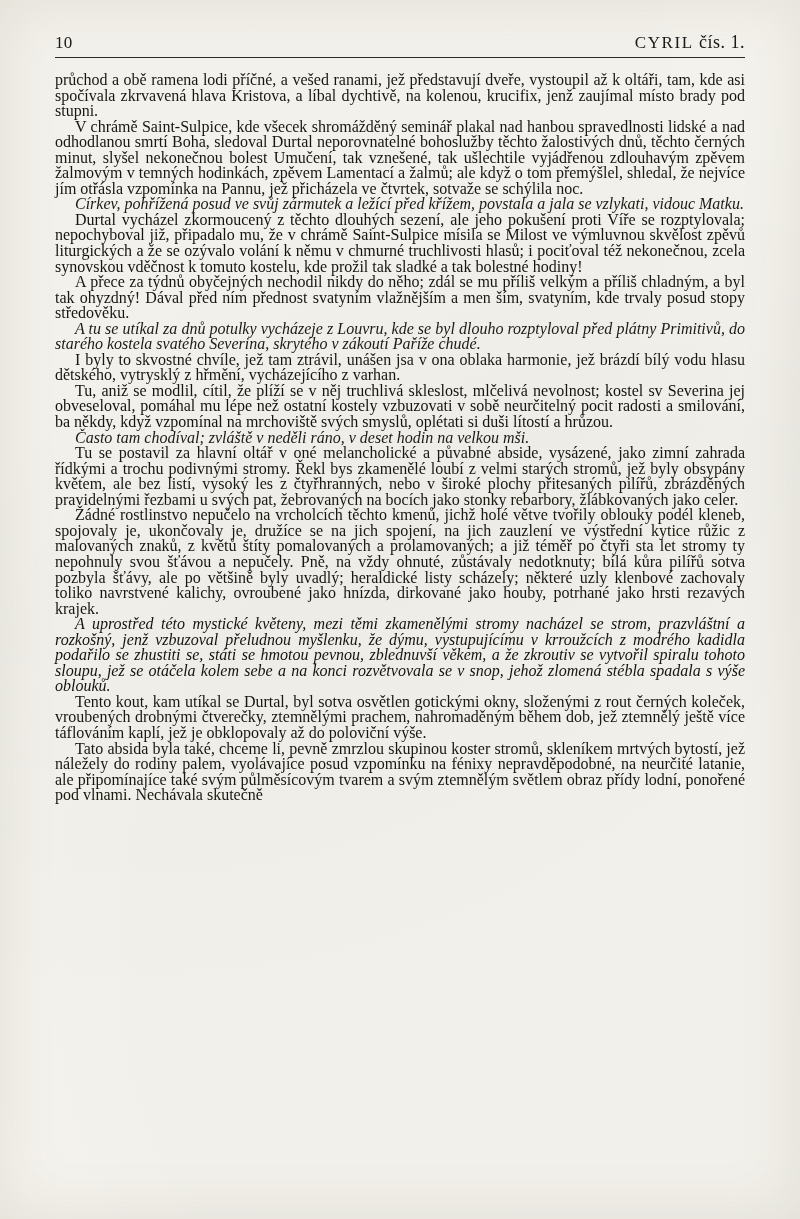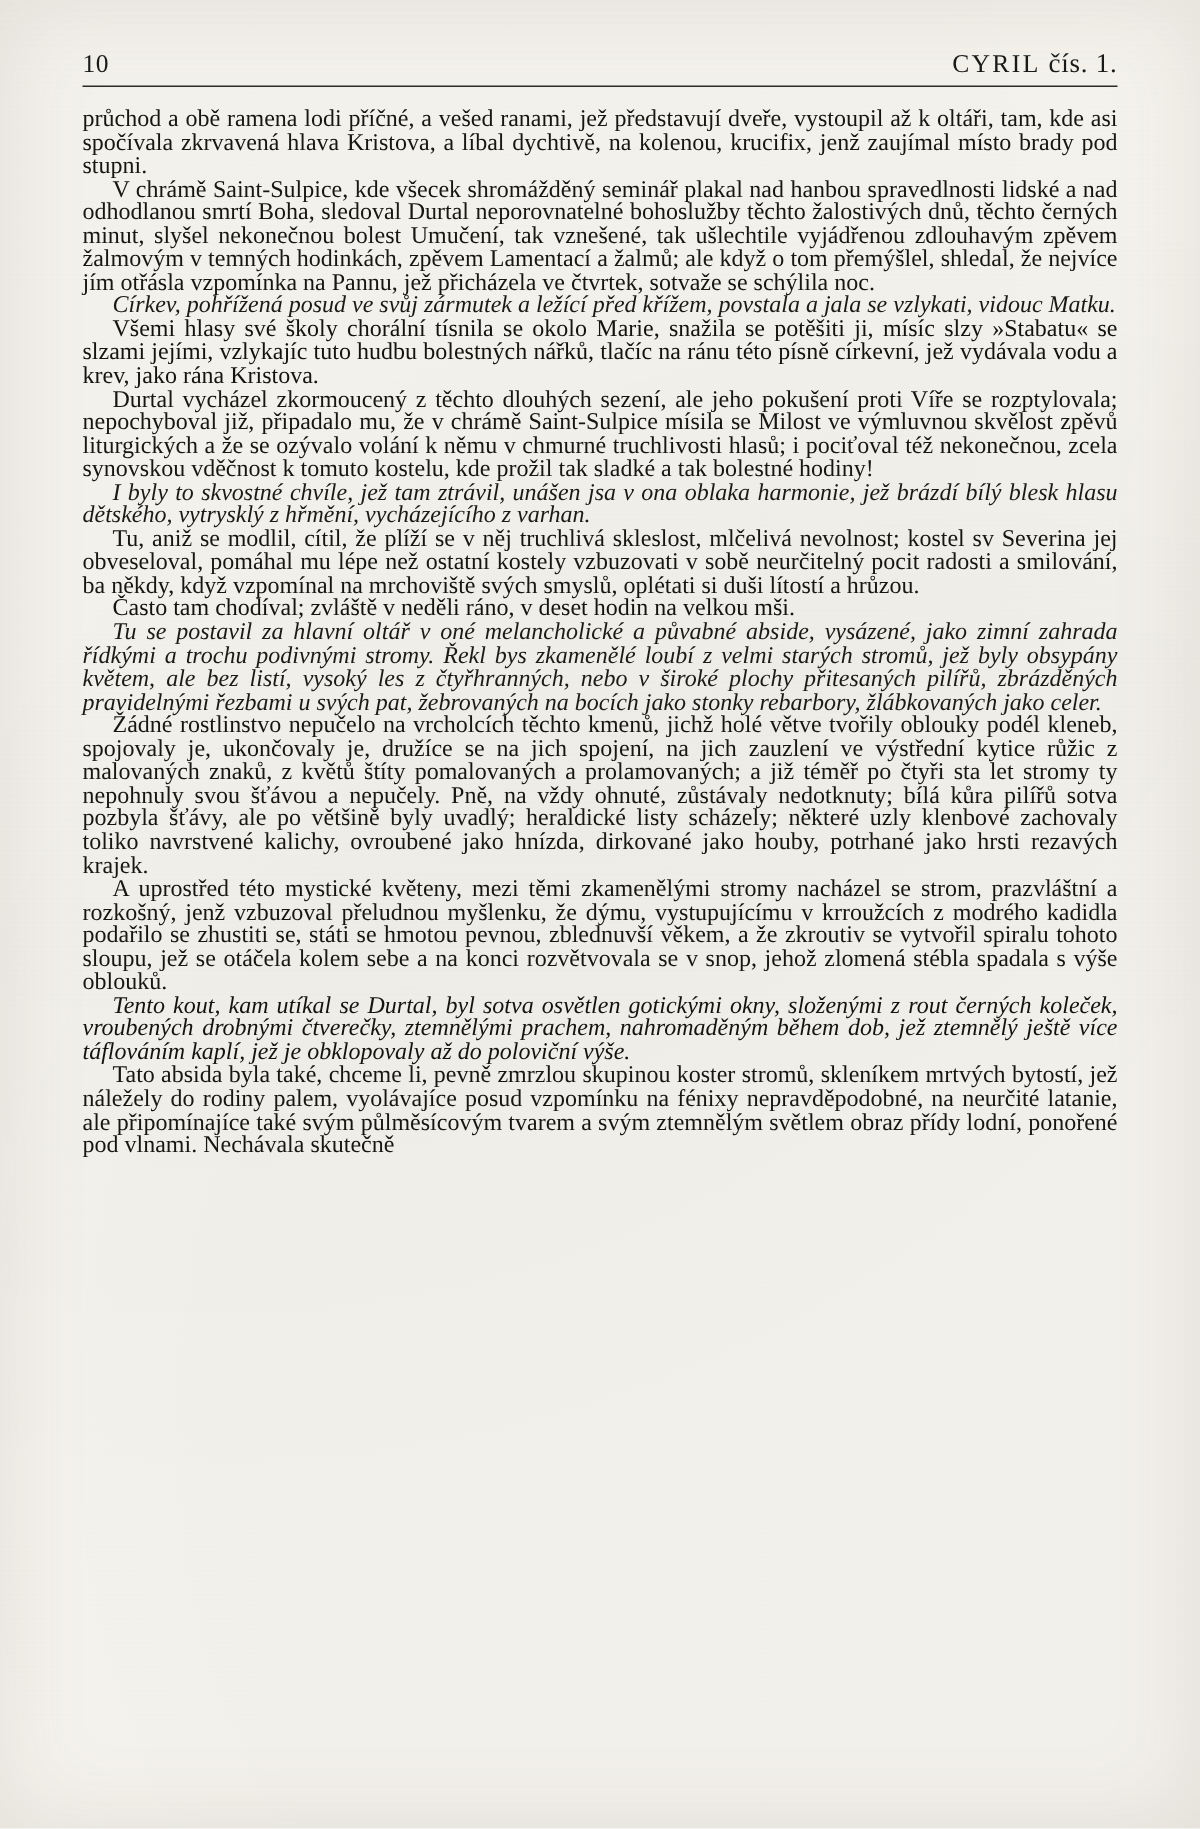--- a/index.html
+++ b/index.html
@@ -96,23 +96,24 @@
       <div class="running-title">
         <span>CYRIL</span>
         <span class="num">čís. 1.</span>
       </div>
     </div>
 
     <div class="body-text" id="body-text">
         <p class="noindent">průchod a obě ramena lodi příčné, a vešed ranami, jež představují dveře, vystoupil až k oltáři, tam, kde asi spočívala zkrvavená hlava Kristova, a líbal dychtivě, na kolenou, krucifix, jenž zaujímal místo brady pod stupni.</p>
         <p>V chrámě Saint-Sulpice, kde všecek shromážděný seminář plakal nad hanbou spravedlnosti lidské a nad odhodlanou smrtí Boha, sledoval Durtal neporovnatelné bohoslužby těchto žalostivých dnů, těchto černých minut, slyšel nekonečnou bolest Umučení, tak vznešené, tak ušlechtile vyjádřenou zdlouhavým zpěvem žalmovým v temných hodinkách, zpěvem Lamentací a žalmů; ale když o tom přemýšlel, shledal, že nejvíce jím otřásla vzpomínka na Pannu, jež přicházela ve čtvrtek, sotvaže se schýlila noc.</p>
         <p>Církev, pohřížená posud ve svůj zármutek a ležící před křížem, povstala a jala se vzlykati, vidouc Matku.</p>
-        <p>Všemi hlasy své školy chorální tísnila se okolo Marie, snažila se potěšiti ji, mísíc slzy »Stabatu« se slzami jejími, vzlykajíc tuto hudbu bolestných nářků, tlačíc na ránu této písně církevní, jež vydávala vodu a krev, jako rána Kristova.</p>
         <p>Durtal vycházel zkormoucený z těchto dlouhých sezení, ale jeho pokušení proti Víře se rozptylovala; nepochyboval již, připadalo mu, že v chrámě Saint-Sulpice mísila se Milost ve výmluvnou skvělost zpěvů liturgických a že se ozývalo volání k němu v chmurné truchlivosti hlasů; i pociťoval též nekonečnou, zcela synovskou vděčnost k tomuto kostelu, kde prožil tak sladké a tak bolestné hodiny!</p>
-        <p>I byly to skvostné chvíle, jež tam ztrávil, unášen jsa v ona oblaka harmonie, jež brázdí bílý blesk hlasu dětského, vytrysklý z hřmění, vycházejícího z varhan.</p>
+        <p>A přece za týdnů obyčejných nechodil nikdy do něho; zdál se mu příliš velkým a příliš chladným, a byl tak ohyzdný! Dával před ním přednost svatyním vlažnějším a men ším, svatyním, kde trvaly posud stopy středověku.</p>
+        <p>A tu se utíkal za dnů potulky vycházeje z Louvru, kde se byl dlouho rozptyloval před plátny Primitivů, do starého kostela svatého Severina, skrytého v zákoutí Paříže chudé.</p>
+        <p>I byly to skvostné chvíle, jež tam ztrávil, unášen jsa v ona oblaka harmonie, jež brázdí bílý vodu hlasu dětského, vytrysklý z hřmění, vycházejícího z varhan.</p>
         <p>Tu, aniž se modlil, cítil, že plíží se v něj truchlivá skleslost, mlčelivá nevolnost; kostel sv Severina jej obveseloval, pomáhal mu lépe než ostatní kostely vzbuzovati v sobě neurčitelný pocit radosti a smilování, ba někdy, když vzpomínal na mrchoviště svých smyslů, oplétati si duši lítostí a hrůzou.</p>
         <p>Často tam chodíval; zvláště v neděli ráno, v deset hodin na velkou mši.</p>
         <p>Tu se postavil za hlavní oltář v oné melancholické a půvabné abside, vysázené, jako zimní zahrada řídkými a trochu podivnými stromy. Řekl bys zkamenělé loubí z velmi starých stromů, jež byly obsypány květem, ale bez listí, vysoký les z čtyřhranných, nebo v široké plochy přitesaných pilířů, zbrázděných pravidelnými řezbami u svých pat, žebrovaných na bocích jako stonky rebarbory, žlábkovaných jako celer.</p>
         <p>Žádné rostlinstvo nepučelo na vrcholcích těchto kmenů, jichž holé větve tvořily oblouky podél kleneb, spojovaly je, ukončovaly je, družíce se na jich spojení, na jich zauzlení ve výstřední kytice růžic z malovaných znaků, z květů štíty pomalovaných a prolamovaných; a již téměř po čtyři sta let stromy ty nepohnuly svou šťávou a nepučely. Pně, na vždy ohnuté, zůstávaly nedotknuty; bílá kůra pilířů sotva pozbyla šťávy, ale po většině byly uvadlý; heraldické listy scházely; některé uzly klenbové zachovaly toliko navrstvené kalichy, ovroubené jako hnízda, dirkované jako houby, potrhané jako hrsti rezavých krajek.</p>
         <p>A uprostřed této mystické květeny, mezi těmi zkamenělými stromy nacházel se strom, prazvláštní a rozkošný, jenž vzbuzoval přeludnou myšlenku, že dýmu, vystupujícímu v krroužcích z modrého kadidla podařilo se zhustiti se, státi se hmotou pevnou, zblednuvší věkem, a že zkroutiv se vytvořil spiralu tohoto sloupu, jež se otáčela kolem sebe a na konci rozvětvovala se v snop, jehož zlomená stébla spadala s výše oblouků.</p>
         <p>Tento kout, kam utíkal se Durtal, byl sotva osvětlen gotickými okny, složenými z rout černých koleček, vroubených drobnými čtverečky, ztemnělými prachem, nahromaděným během dob, jež ztemnělý ještě více táflováním kaplí, jež je obklopovaly až do poloviční výše.</p>
         <p>Tato absida byla také, chceme li, pevně zmrzlou skupinou koster stromů, skleníkem mrtvých bytostí, jež náležely do rodiny palem, vyolávajíce posud vzpomínku na fénixy nepravděpodobné, na neurčité latanie, ale připomínajíce také svým půlměsícovým tvarem a svým ztemnělým světlem obraz přídy lodní, ponořené pod vlnami. Nechávala skutečně</p>
       </div>
 
   </div>

